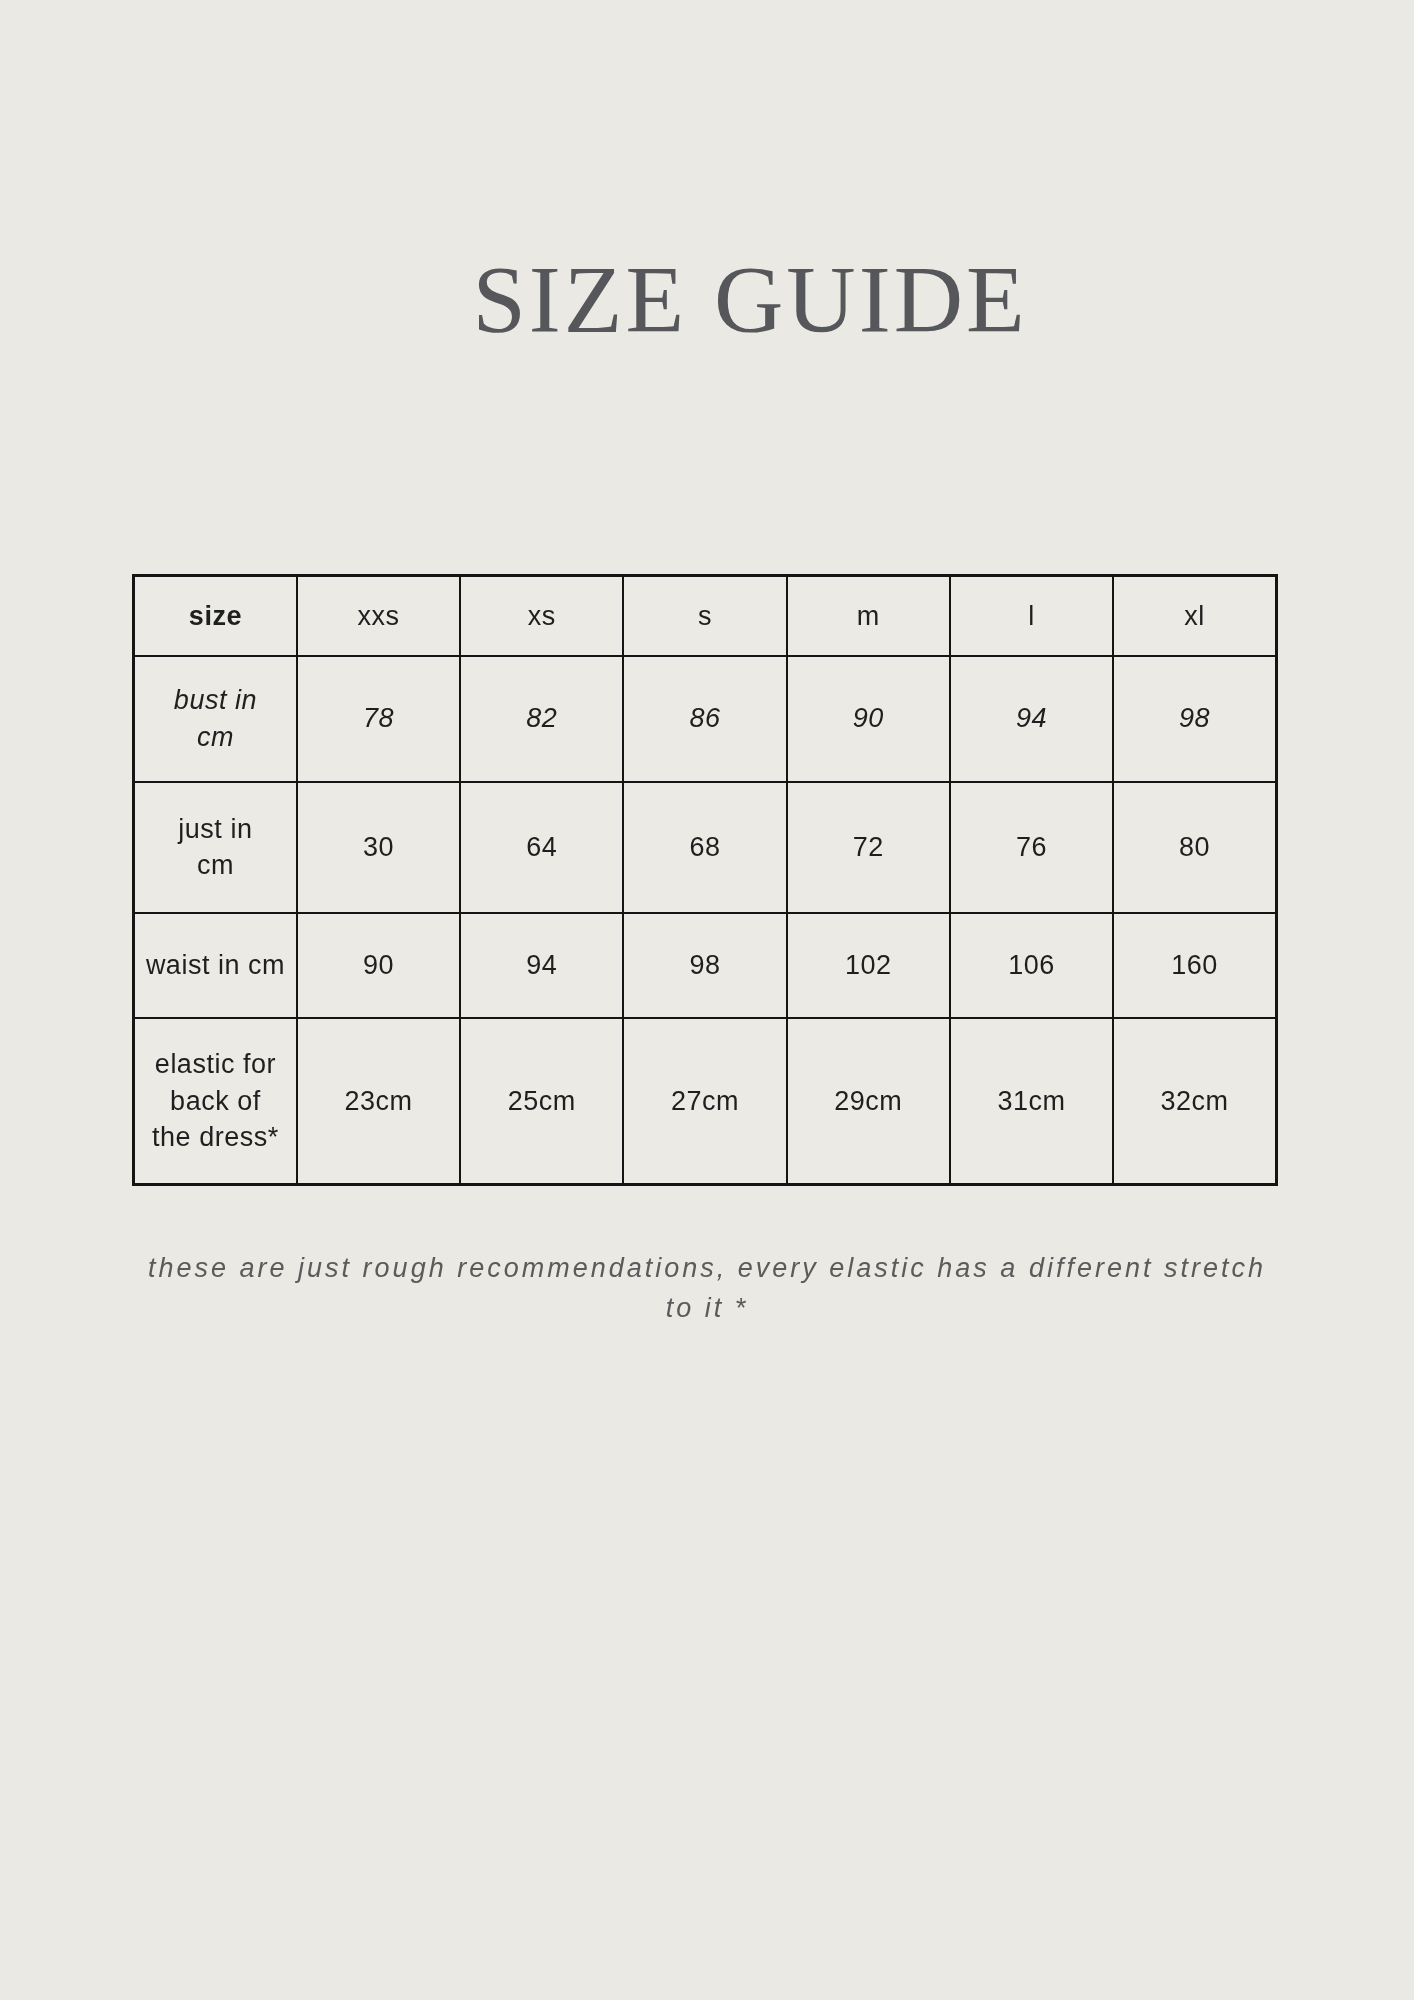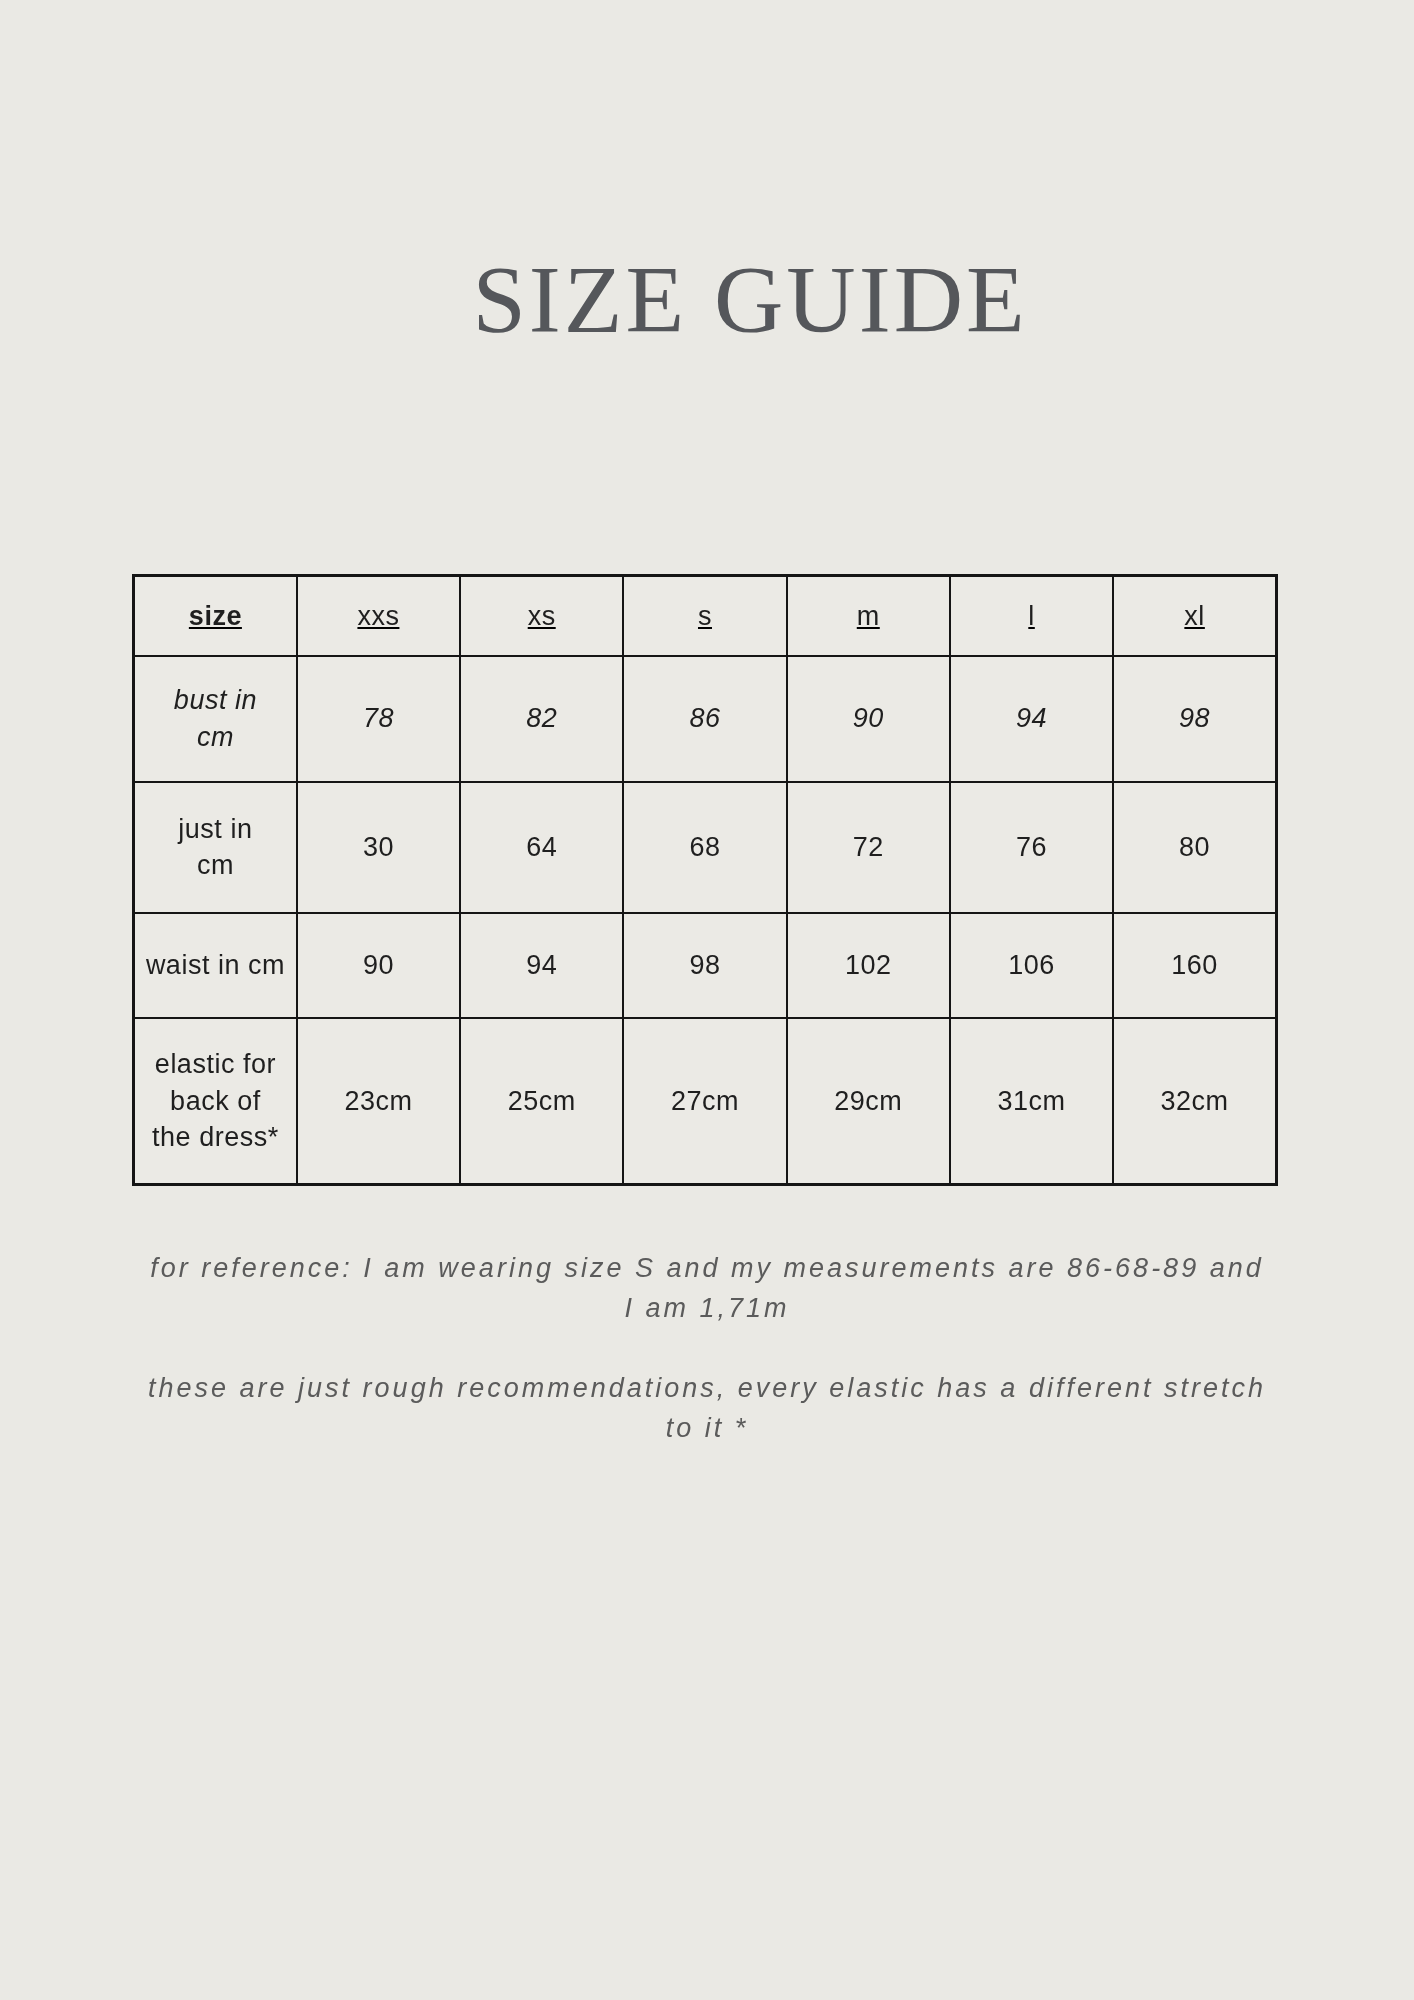--- a/index.html
+++ b/index.html
@@ -56,21 +56,21 @@
     letter-spacing: 0.5px;
     white-space: pre-line;
     line-height: 1.35;
     padding: 4px 10px;
   }
 
   table.size-table th.size-col {
     font-weight: 700;
   }
 
-  table.size-table tr.header-row   { height: 80px; text-decoration: underline;  }
+  table.size-table tr.header-row   { height: 80px;  }
   table.size-table tr.row-bust     { height: 126px; font-style: italic; }
   table.size-table tr.row-waist    { height: 131px; }
   table.size-table tr.row-hips     { height: 105px; }
   table.size-table tr.row-elastic  { height: 167px; }
 
   .footnote {
     position: absolute;
     top: 1208px;
     left: 97px;
     width: 1220px;
@@ -142,19 +142,17 @@
         <td>25cm</td>
         <td>27cm</td>
         <td>29cm</td>
         <td>31cm</td>
         <td>32cm</td>
       </tr>
     </tbody>
   </table>
 
   <div class="footnote">
-    <p>for reference: I am wearing size S and my measurements are 86-68-89 and
-I am 1,71m</p>
     <p>these are just rough recommendations, every elastic has a different stretch
 to it *</p>
   </div>
 
 </div>
 
 </body></html>

